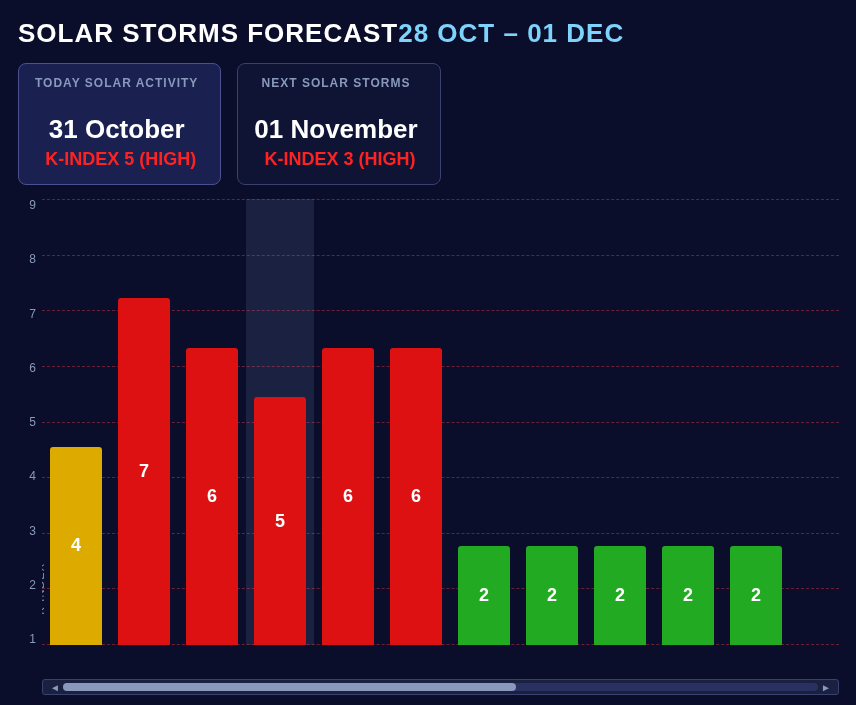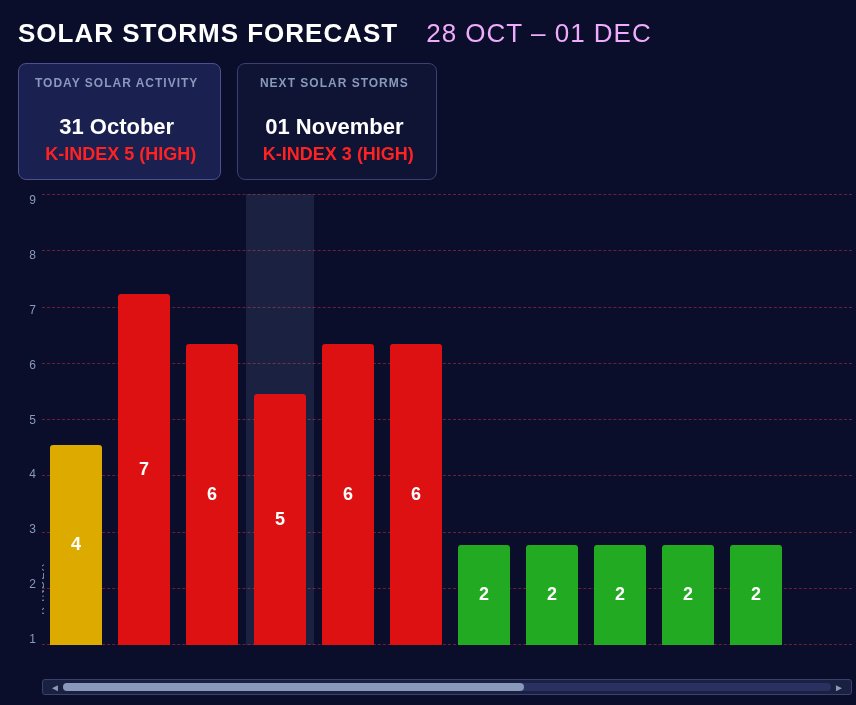--- a/index.html
+++ b/index.html
@@ -9,44 +9,43 @@
       font-family: Arial, sans-serif;
       width: 856px;
       height: 705px;
       overflow: hidden;
     }
 
     .page-wrapper {
       width: 856px;
       height: 705px;
       background: #0a0e2a;
-      padding: 18px 4px 10px 18px;
+      padding: 18px 17px 10px 18px;
       display: flex;
       flex-direction: column;
       gap: 14px;
     }
 
     
     .header {
       display: flex;
       align-items: center;
       gap: 0;
     }
     .header-static {
       font-size: 26px;
       font-weight: 900;
       color: #fff;
       letter-spacing: 1px;
     }
     .header-accent {
       font-size: 26px;
-      font-weight: 400;
-      color: #f0abfc;
+      font-weight: 700;
+      color: #7dd3fc;
       letter-spacing: 1px;
-      margin-left: 28px;
     }
 
     
     .info-cards {
       display: flex;
       gap: 16px;
       text-align: center;
     }
 
     .info-card {
@@ -64,21 +63,21 @@
 
     .card-label {
       font-size: 12px;
       font-weight: 700;
       color: #8899bb;
       letter-spacing: 1px;
       margin-bottom: 4px;
     }
 
     .card-date {
-      font-size: 22px;
+      font-size: 26px;
       font-weight: 700;
       color: #fff;
       margin-bottom: 4px;
       margin-top: 24px;
     }
 
     .card-kindex {
       font-size: 18px;
       font-weight: 900;
       color: #ff2222;

